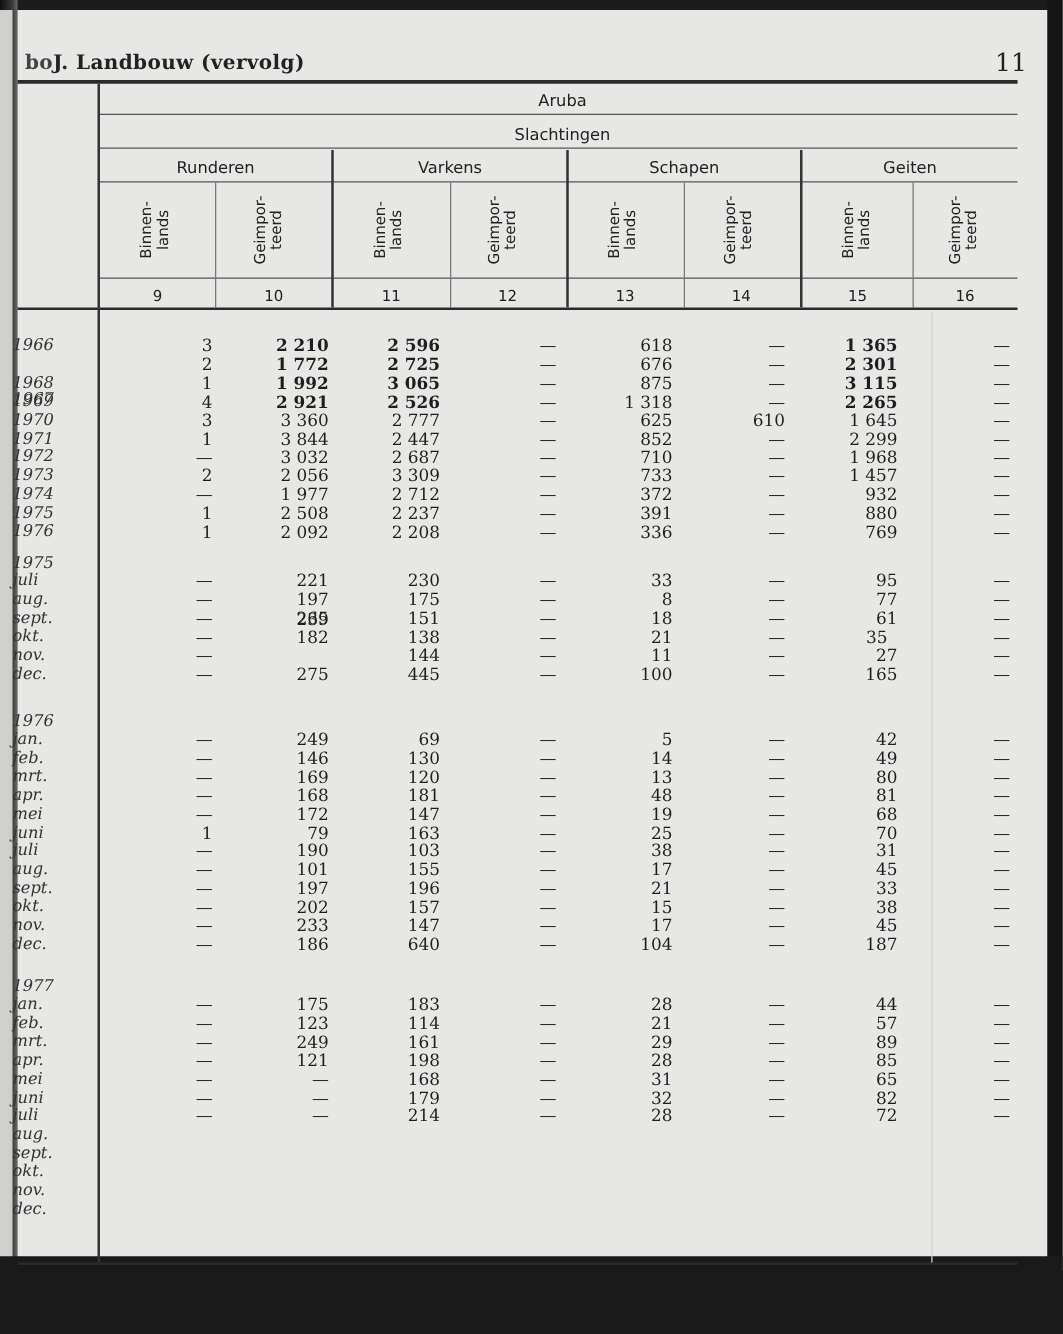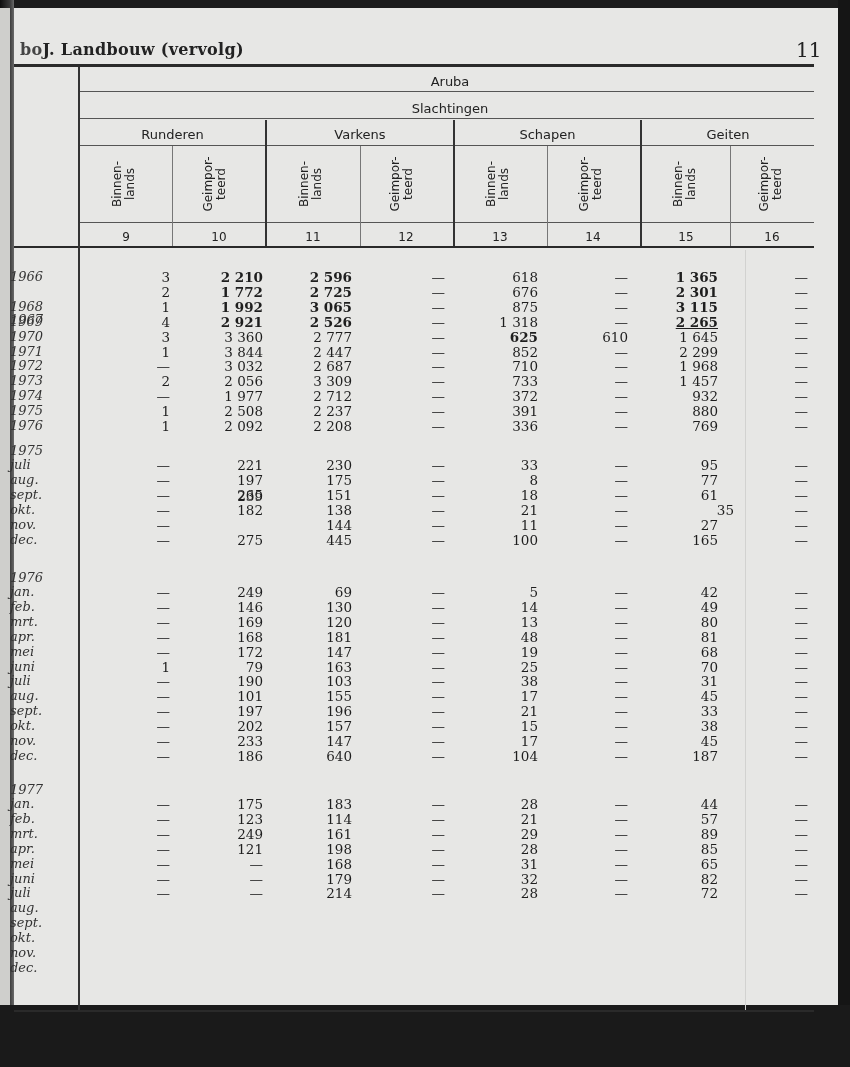--- a/index.html
+++ b/index.html
@@ -122,28 +122,28 @@
     <div class="cell dash" style="top: 299.8px; right: 222px;">—</div>
     <div class="cell b" style="top: 299.8px; right: 132px;">3 115</div>
     <div class="cell dash" style="top: 299.8px; right: 42px;">—</div>
     <div class="rowlabel" style="top: 314.7px;">1969</div>
     <div class="cell" style="top: 314.7px; right: 680px;">4</div>
     <div class="cell b" style="top: 314.7px; right: 587px;">2 921</div>
     <div class="cell b" style="top: 314.7px; right: 498px;">2 526</div>
     <div class="cell dash" style="top: 314.7px; right: 405px;">—</div>
     <div class="cell" style="top: 314.7px; right: 312px;">1 318</div>
     <div class="cell dash" style="top: 314.7px; right: 222px;">—</div>
-    <div class="cell b" style="top: 314.7px; right: 132px; text-decoration: underline;">2 265</div>
+    <div class="cell b" style="top: 314.7px; right: 132px;">2 265</div>
     <div class="cell dash" style="top: 314.7px; right: 42px;">—</div>
     <div class="rowlabel" style="top: 329.6px;">1970</div>
     <div class="cell" style="top: 329.6px; right: 680px;">3</div>
     <div class="cell" style="top: 329.6px; right: 587px;">3 360</div>
     <div class="cell" style="top: 329.6px; right: 498px;">2 777</div>
     <div class="cell dash" style="top: 329.6px; right: 405px;">—</div>
-    <div class="cell" style="top: 329.6px; right: 312px; font-weight: bold;">625</div>
+    <div class="cell" style="top: 329.6px; right: 312px;">625</div>
     <div class="cell" style="top: 329.6px; right: 222px;">610</div>
     <div class="cell" style="top: 329.6px; right: 132px;">1 645</div>
     <div class="cell dash" style="top: 329.6px; right: 42px;">—</div>
     <div class="rowlabel" style="top: 344.5px;">1971</div>
     <div class="cell" style="top: 344.5px; right: 680px;">1</div>
     <div class="cell" style="top: 344.5px; right: 587px;">3 844</div>
     <div class="cell" style="top: 344.5px; right: 498px;">2 447</div>
     <div class="cell dash" style="top: 344.5px; right: 405px;">—</div>
     <div class="cell" style="top: 344.5px; right: 312px;">852</div>
     <div class="cell dash" style="top: 344.5px; right: 222px;">—</div>
@@ -222,21 +222,21 @@
     <div class="cell dash" style="top: 487.8px; right: 222px;">—</div>
     <div class="cell" style="top: 487.8px; right: 132px;">61</div>
     <div class="cell dash" style="top: 487.8px; right: 42px;">—</div>
     <div class="rowlabel" style="top: 502.7px;">okt.</div>
     <div class="cell dash" style="top: 502.7px; right: 680px;">—</div>
     <div class="cell" style="top: 502.7px; right: 587px;">182</div>
     <div class="cell" style="top: 502.7px; right: 498px;">138</div>
     <div class="cell dash" style="top: 502.7px; right: 405px;">—</div>
     <div class="cell" style="top: 502.7px; right: 312px;">21</div>
     <div class="cell dash" style="top: 502.7px; right: 222px;">—</div>
-    <div class="cell" style="top: 502.7px; right: 116px;">35</div>
+    <div class="cell" style="top: 502.7px; right: 140px;">35</div>
     <div class="cell dash" style="top: 502.7px; right: 42px;">—</div>
     <div class="rowlabel" style="top: 517.6px;">nov.</div>
     <div class="cell dash" style="top: 517.6px; right: 680px;">—</div>
     <div class="cell" style="top: 489px; right: 587px;">239</div>
     <div class="cell" style="top: 517.6px; right: 498px;">144</div>
     <div class="cell dash" style="top: 517.6px; right: 405px;">—</div>
     <div class="cell" style="top: 517.6px; right: 312px;">11</div>
     <div class="cell dash" style="top: 517.6px; right: 222px;">—</div>
     <div class="cell" style="top: 517.6px; right: 132px;">27</div>
     <div class="cell dash" style="top: 517.6px; right: 42px;">—</div>

